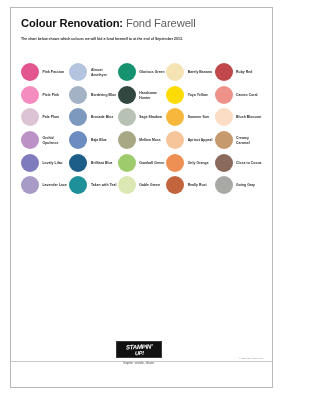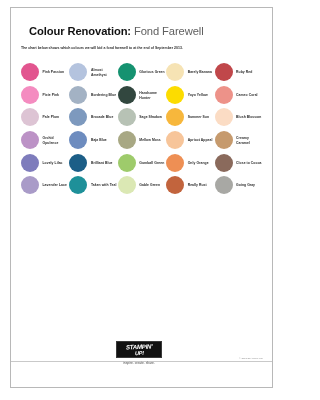--- a/index.html
+++ b/index.html
@@ -29,21 +29,21 @@
     top: 9px;
     right: 9px;
     bottom: 6px;
   }
   .doc-title {
     font-size: 11.2px;
     line-height: 13px;
     letter-spacing: -0.1px;
     color: #1a1a1a;
     white-space: nowrap;
-    margin: 8px;
+    margin: 0;
     padding: 0 0 0 1px;
   }
   .doc-title .title-strong {
     font-weight: bold;
     color: #111111;
   }
   .doc-title .title-light {
     font-weight: normal;
     color: #5e5e5e;
   }

